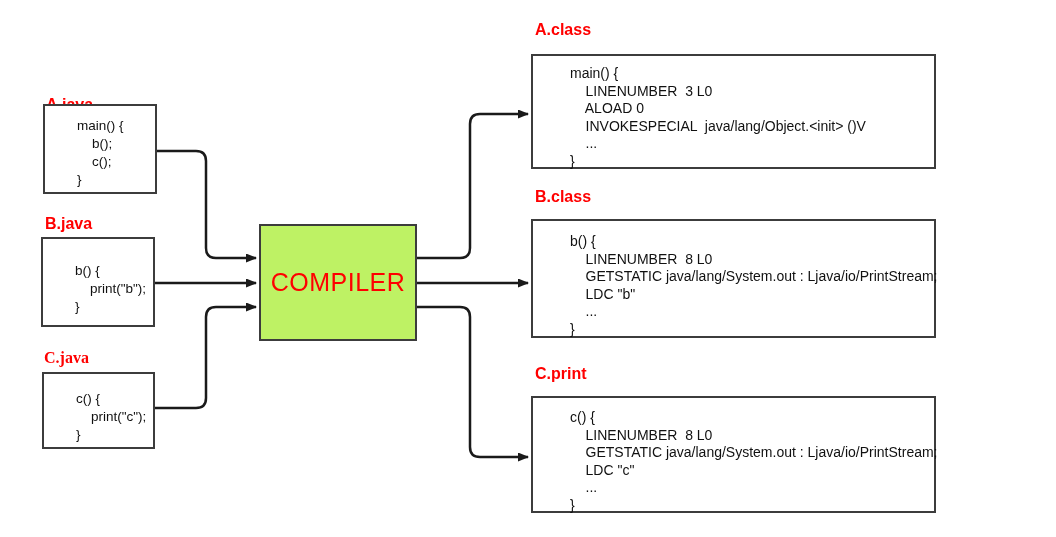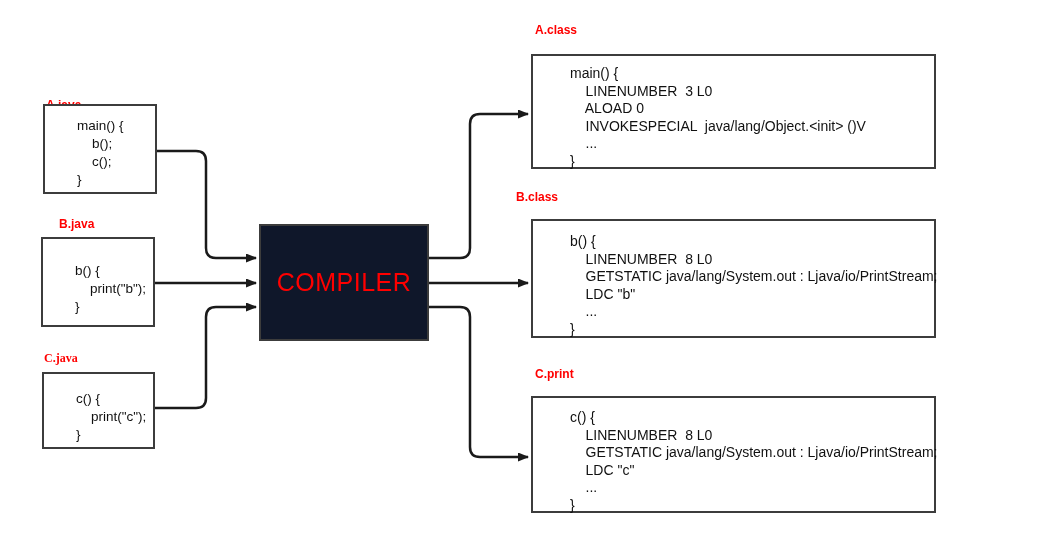--- a/index.html
+++ b/index.html
@@ -27,21 +27,21 @@
   .wires path.arrow {
     fill: none;
     stroke: var(--line);
     stroke-width: 2.5;
     stroke-linejoin: round;
   }
   .wires .arrowhead-shape { fill: var(--line); }
   .file-label {
     position: absolute;
     color: var(--accent);
-    font-size: 12px;
+    font-size: 16px;
     font-weight: bold;
     white-space: nowrap;
     line-height: 14px;
   }
   .box {
     position: absolute;
     background: #ffffff;
     border: 2.5px solid var(--box_border);
     color: var(--text);
     padding-left: 24px;
@@ -51,45 +51,45 @@
     font-size: 14px;
     line-height: 17.5px;
     white-space: pre;
     color: var(--text);
   }
   .src-box .code { padding-left: 8px; line-height: 18px; font-size: 13.5px; }
   .cls-box .code { padding-left: 13px; }
   .compiler-box {
     position: absolute;
     left: 259px; top: 224px;
-    width: 170px; height: 117px;
-    background: #0f172a;
+    width: 158px; height: 117px;
+    background: #bef264;
     border: 2.5px solid var(--box_border);
     display: flex;
     align-items: center;
     justify-content: center;
   }
   .compiler-label {
     color: var(--accent);
     font-size: 25px;
     letter-spacing: 0.5px;
     white-space: nowrap;
   }
   
   .box-a-java  { left: 43px;  top: 104px; width: 114px; height: 90px;  padding-top: 11px; }
   .box-b-java  { left: 41px;  top: 237px; width: 114px; height: 90px;  padding-top: 23px; }
   .box-c-java  { left: 42px;  top: 372px; width: 113px; height: 77px;  padding-top: 16px; }
   .box-a-class { left: 531px; top: 54px;  width: 405px; height: 115px; padding-top: 9px; }
   .box-b-class { left: 531px; top: 219px; width: 405px; height: 119px; padding-top: 12px; }
   .box-c-class { left: 531px; top: 396px; width: 405px; height: 117px; padding-top: 11px; }
   .label-a-java  { left: 46px;  top: 81px; margin-top: 17px; }
-  .label-b-java  { left: 59px;  top: 217px; }
+  .label-b-java  { left: 45px;  top: 217px; }
   .label-c-java  { left: 44px;  top: 351px; font-family: Liberation Serif, serif; }
   .label-a-class { left: 535px; top: 23px; }
-  .label-b-class { left: 516px; top: 190px; }
+  .label-b-class { left: 535px; top: 190px; }
   .label-c-class { left: 535px; top: 367px; }
 </style>
 </head>
 <body>
 
 <div class="canvas">
 
   <svg class="wires" viewBox="0 0 1056 537" xmlns="http://www.w3.org/2000/svg">
     <defs>
       <marker id="ah" viewBox="0 0 11 9" refX="10" refY="4.5" markerWidth="11" markerHeight="9" markerUnits="userSpaceOnUse" orient="auto">

